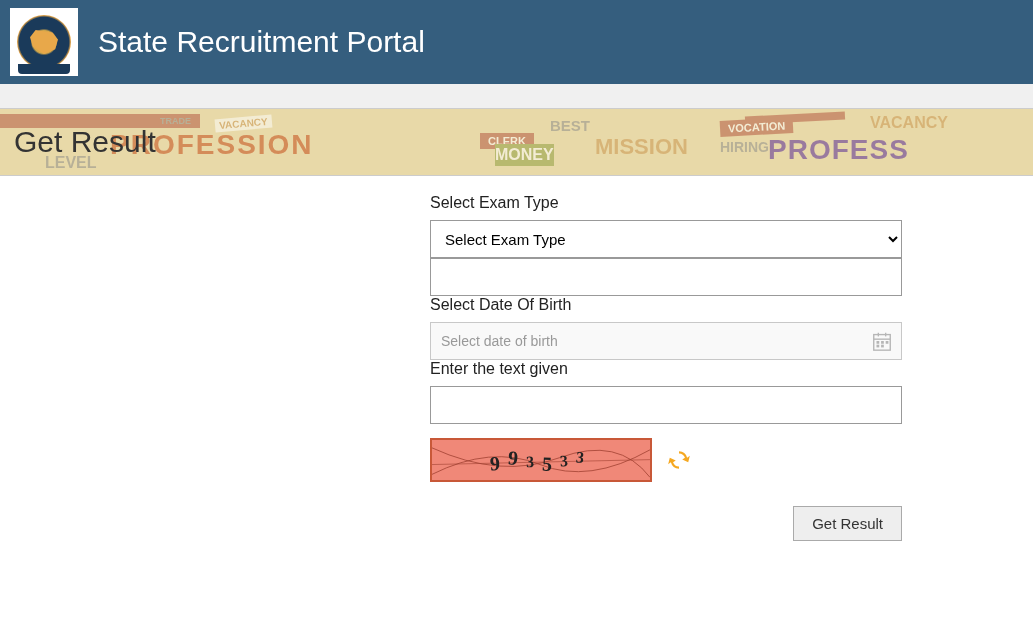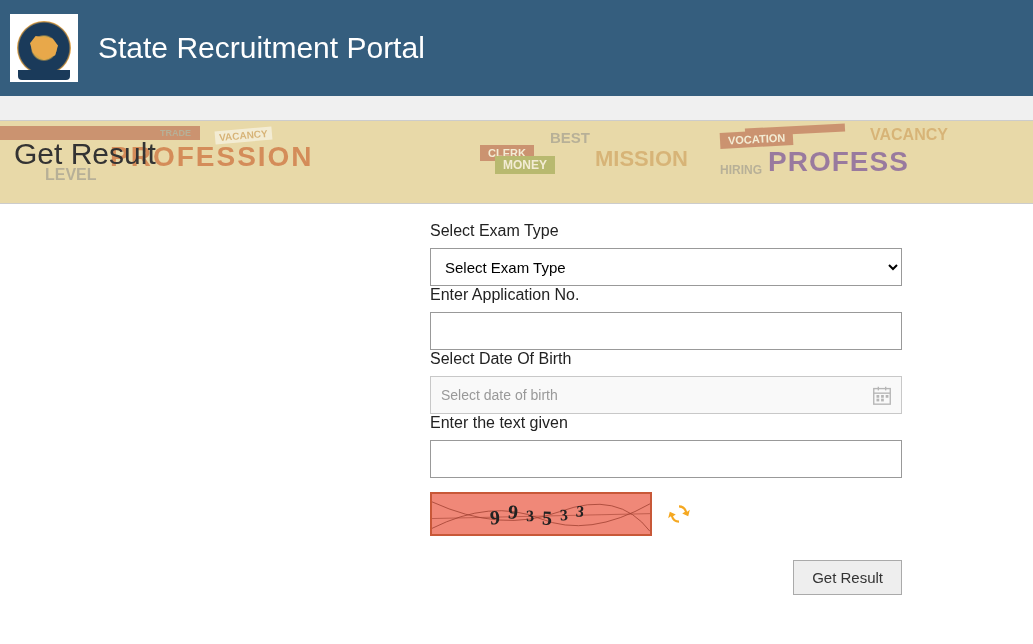--- a/index.html
+++ b/index.html
@@ -3,21 +3,21 @@
   <meta charset="utf-8">
   <style>
     * { margin: 0; padding: 0; box-sizing: border-box; }
     body {
       font-family: Arial, sans-serif;
       background: #fff;
       width: 1033px;
     }
     .header {
       background: #355e7e;
-      height: 96px;
+      height: 84px;
       display: flex;
       align-items: center;
       padding-left: 10px;
     }
     .logo {
       width: 68px;
       height: 68px;
       background: #fff;
       display: flex;
       align-items: center;
@@ -54,44 +54,44 @@
     .header-title {
       color: #fff;
       font-size: 30px;
       font-weight: 400;
     }
     .spacer-bar {
       height: 24px;
       background: #f0f0f0;
     }
     .title-banner {
-      height: 84px;
+      height: 68px;
       background: #e8d9a8;
       position: relative;
       overflow: hidden;
       border-top: 1px solid #ccc;
       border-bottom: 1px solid #ccc;
     }
     .banner-bg {
       position: absolute;
       inset: 0;
       opacity: 0.5;
     }
     .banner-word {
       position: absolute;
       font-weight: bold;
       text-transform: uppercase;
     }
     .bw1 { left: 110px; top: 20px; font-size: 28px; color: #c2410c; letter-spacing: 2px; }
     .bw2 { left: 480px; top: 24px; font-size: 11px; color: #fff; background: #b0503a; padding: 2px 8px; }
     .bw3 { left: 550px; top: 8px; font-size: 15px; color: #888; }
-    .bw4 { left: 495px; top: 35px; font-size: 12px; color: #fff; background: #8a9a38; padding: 2px 8px; }
+    .bw4 { left: 495px; top: 35px; font-size: 16px; color: #fff; background: #8a9a38; padding: 2px 0; }
     .bw5 { left: 595px; top: 25px; font-size: 22px; color: #c89048; }
     .bw6 { left: 720px; top: 10px; font-size: 11px; color: #fff; background: #b0503a; padding: 2px 8px; transform: rotate(-3deg); }
-    .bw7 { left: 720px; top: 42px; font-size: 12px; color: #888; }
+    .bw7 { left: 720px; top: 30px; font-size: 14px; color: #888; }
     .bw8 { left: 768px; top: 25px; font-size: 28px; color: #4c1d95; letter-spacing: 1px; }
     .bw9 { left: 870px; top: 5px; font-size: 16px; color: #c89048; }
     .bw10 { left: 215px; top: 8px; font-size: 10px; color: #c89048; background:#fff; padding: 1px 4px; transform: rotate(-5deg);}
     .bw11 { left: 45px; top: 45px; font-size: 16px; color: #888; }
     .bw12 { left: 0px; top: 5px; background: #b0503a; width: 200px; height: 14px; }
     .bw13 { left: 745px; top: 5px; background: #b0503a; width: 100px; height: 8px; transform: rotate(-3deg);}
     .bw14 { left: 160px; top: 7px; font-size: 9px; color: #888;}
     .page-title {
       position: relative;
       z-index: 2;
@@ -243,21 +243,20 @@
 <div class="form-container">
 
   <div class="form-group">
     <label class="form-label">Select Exam Type</label>
     <select class="form-select">
       <option>Select Exam Type</option>
     </select>
   </div>
 
   <div class="form-group">
-    <label class="form-label">Enter Application No.</label>
     <input type="text" class="form-input" value="" style="">
   </div>
 
   <div class="form-group">
     <label class="form-label">Select Date Of Birth</label>
     <div class="date-wrapper">
       <input type="text" class="date-input" placeholder="Select date of birth" style="">
       <svg class="calendar-icon" viewBox="0 0 24 24">
         <rect x="3" y="5" width="18" height="17" fill="none" stroke="#666" stroke-width="1.5"></rect>
         <line x1="3" y1="10" x2="21" y2="10" stroke="#666" stroke-width="1.5"></line>

